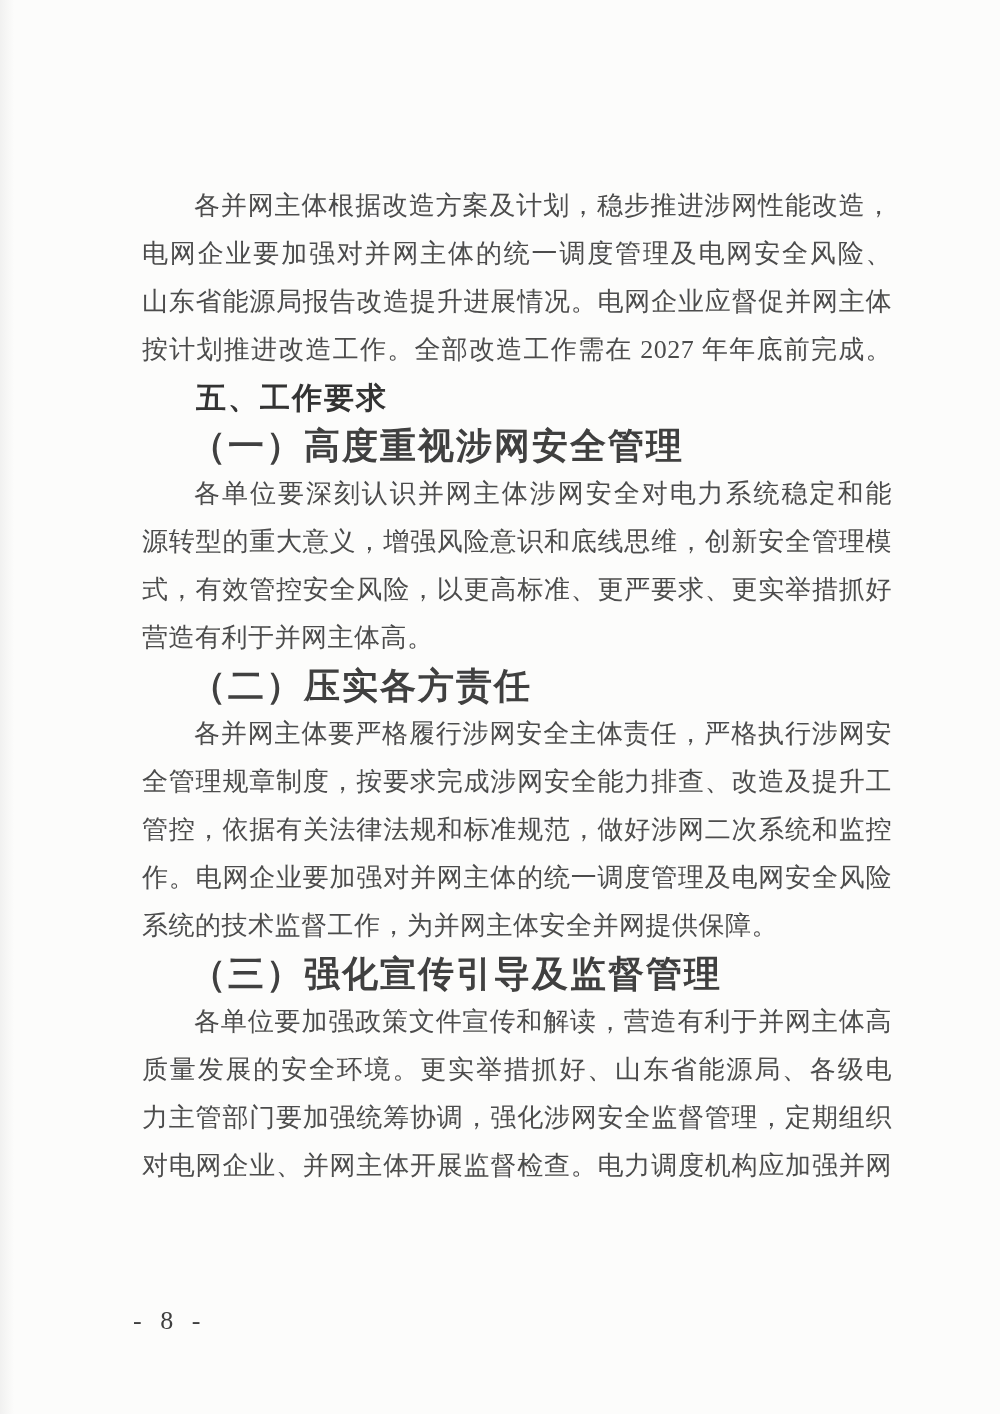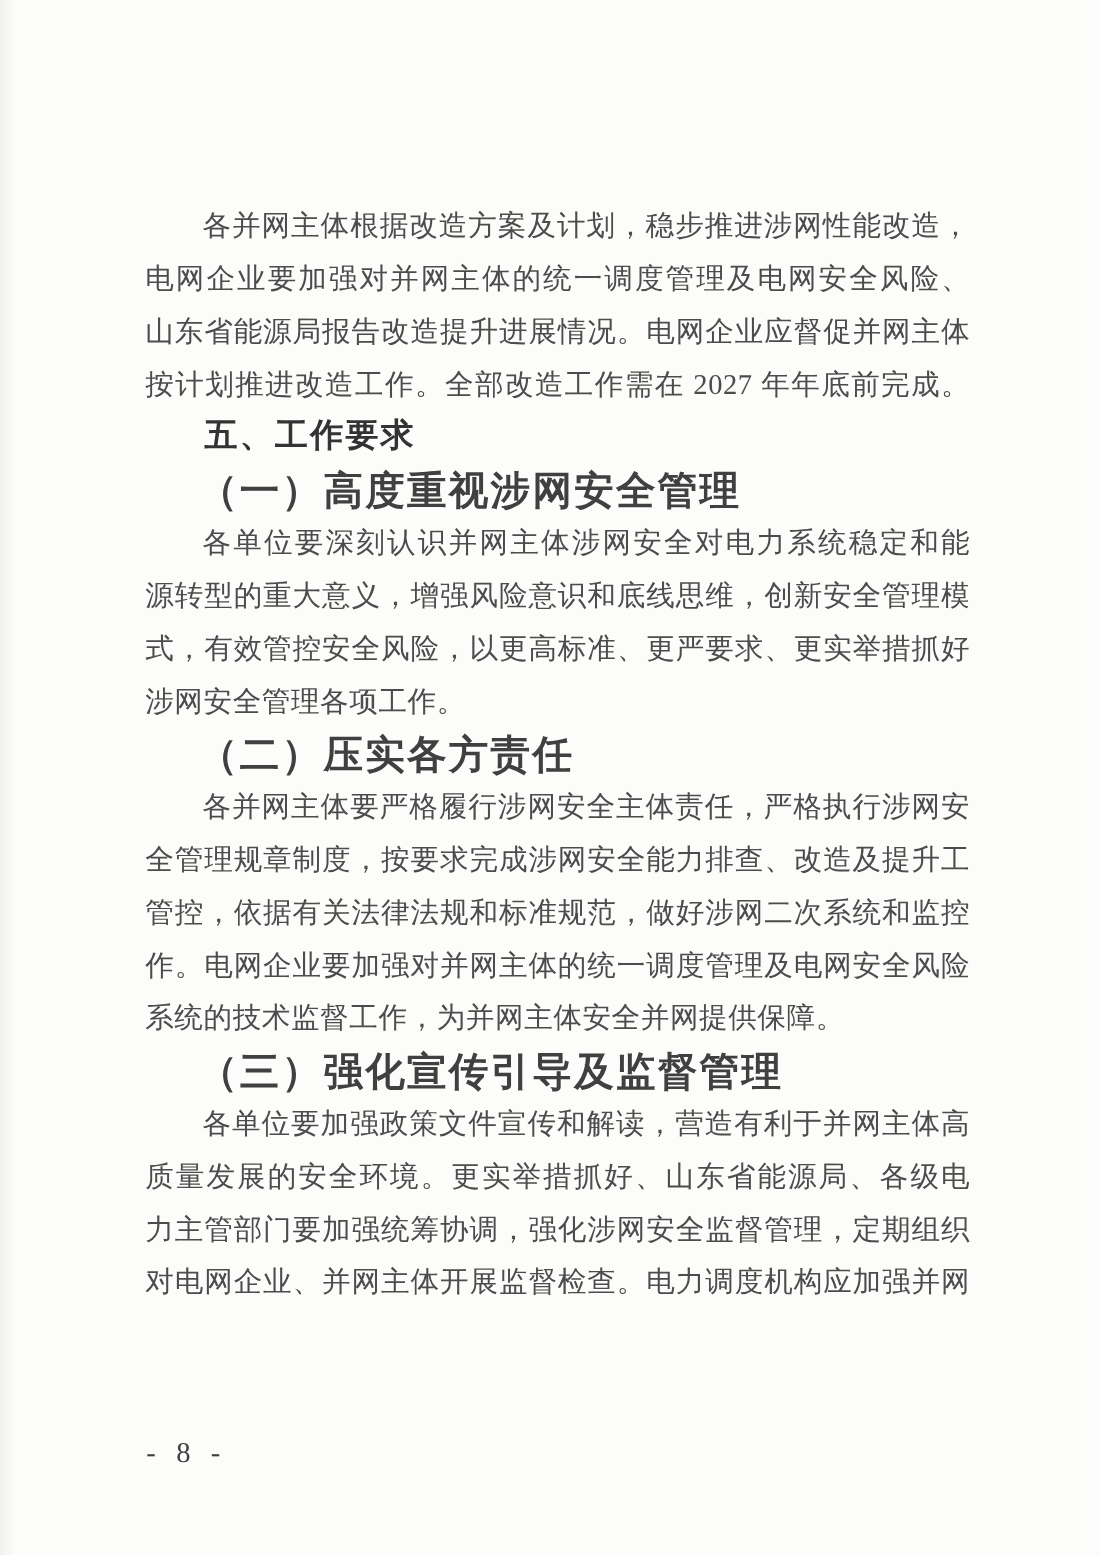--- a/index.html
+++ b/index.html
@@ -21,21 +21,21 @@
     content: "";
     position: absolute;
     left: 0; top: 0; bottom: 0;
     width: 14px;
     background: linear-gradient(90deg, rgba(190,190,190,0.18), rgba(255,255,255,0));
     pointer-events: none;
   }
   .content {
     position: absolute;
     top: 182px;
-    left: 132px;
+    left: 142px;
     width: 750px;
   }
   .line {
     height: 48px;
     line-height: 48px;
     font-size: 26px;
     color: #4c4c4c;
     text-align: justify;
     white-space: nowrap;
     letter-spacing: 0.5px;
@@ -47,21 +47,21 @@
     text-justify: inter-character;
   }
   .line.short {
     text-align: left;
     text-align-last: left;
   }
   .heading-1 {
     height: 48px;
     line-height: 48px;
     padding-left: 54px;
-    font-family: Liberation Mono, monospace;
+    font-family: Liberation Serif, serif;
     font-weight: 700;
     font-size: 30px;
     color: #333333;
     letter-spacing: 2px;
   }
   .heading-2 {
     height: 48px;
     line-height: 48px;
     padding-left: 48px;
     font-weight: 600;
@@ -89,21 +89,21 @@
         <div class="line just">电网企业要加强对并网主体的统一调度管理及电网安全风险、</div>
         <div class="line just">山东省能源局报告改造提升进展情况。电网企业应督促并网主体</div>
         <div class="line just">按计划推进改造工作。全部改造工作需在 2027 年年底前完成。</div>
       </div>
       <div class="heading-1">五、工作要求</div>
       <div class="heading-2">（一）高度重视涉网安全管理</div>
       <div>
         <div class="line just" style="text-indent: 2em;">各单位要深刻认识并网主体涉网安全对电力系统稳定和能</div>
         <div class="line just">源转型的重大意义，增强风险意识和底线思维，创新安全管理模</div>
         <div class="line just">式，有效管控安全风险，以更高标准、更严要求、更实举措抓好</div>
-        <div class="line short">涉网安全管理各项工作。</div>
+        <div class="line short">营造有利于并网主体高。</div>
       </div>
       <div class="heading-2">（二）压实各方责任</div>
       <div>
         <div class="line just" style="text-indent: 2em;">各并网主体要严格履行涉网安全主体责任，严格执行涉网安</div>
         <div class="line just">全管理规章制度，按要求完成涉网安全能力排查、改造及提升工</div>
         <div class="line just">管控，依据有关法律法规和标准规范，做好涉网二次系统和监控</div>
         <div class="line just">作。电网企业要加强对并网主体的统一调度管理及电网安全风险</div>
         <div class="line short">系统的技术监督工作，为并网主体安全并网提供保障。</div>
       </div>
       <div class="heading-2">（三）强化宣传引导及监督管理</div>

